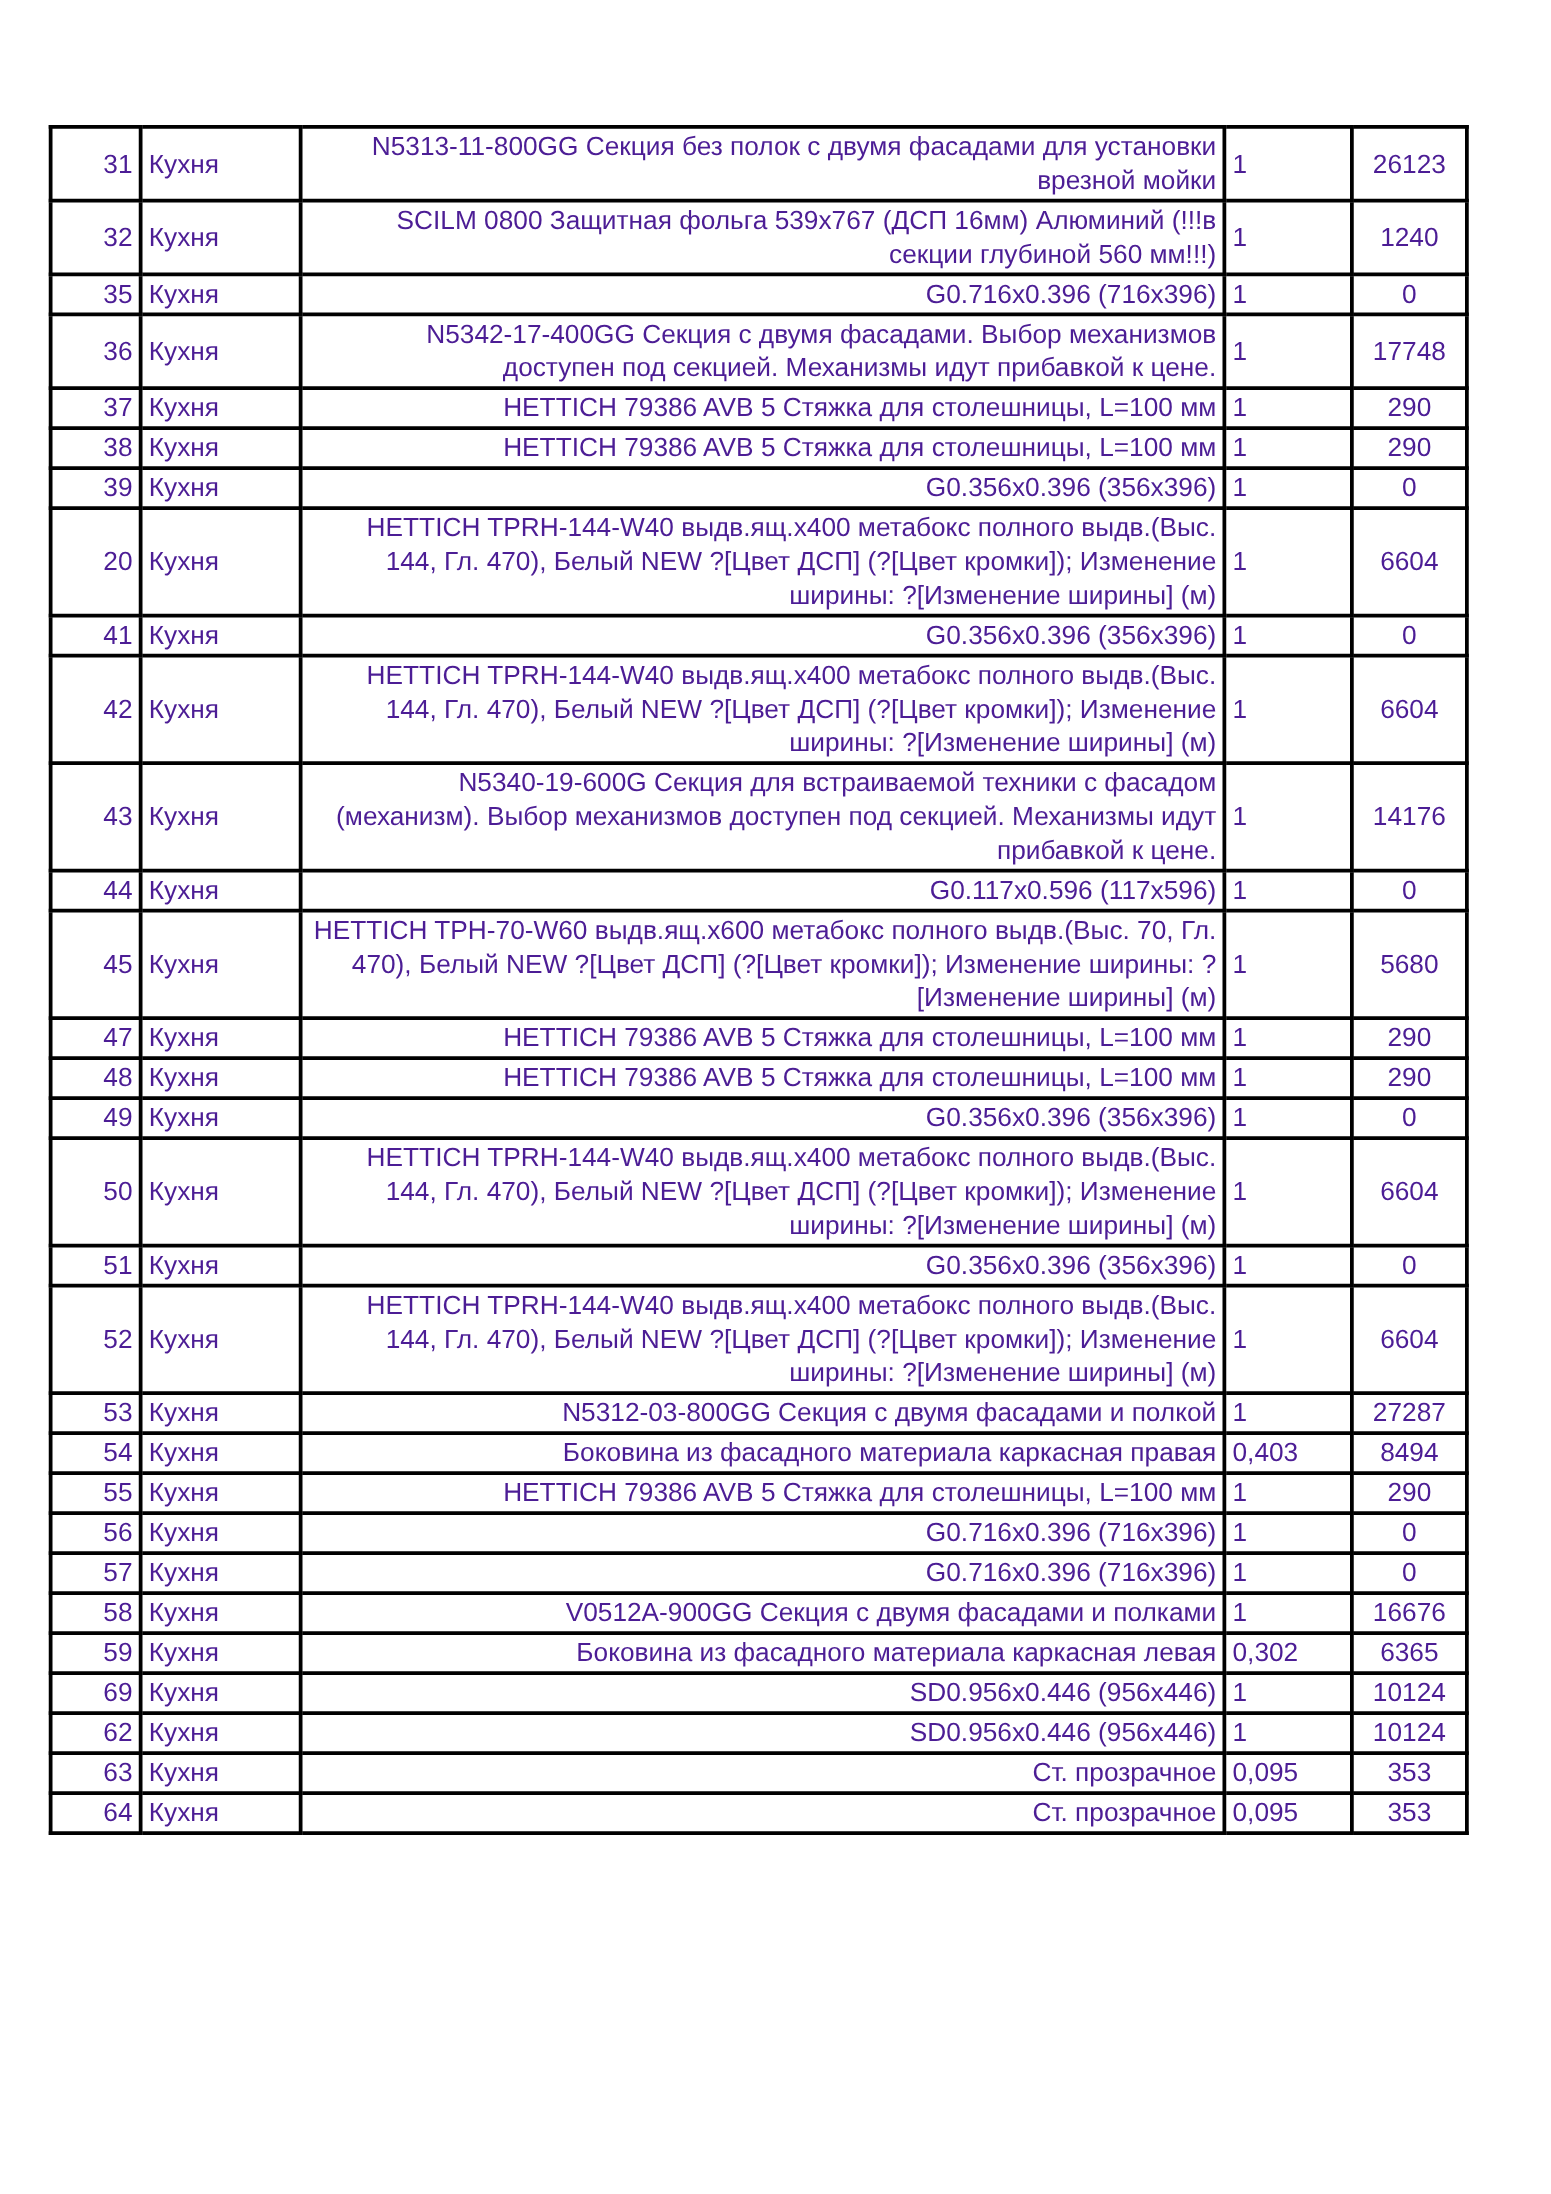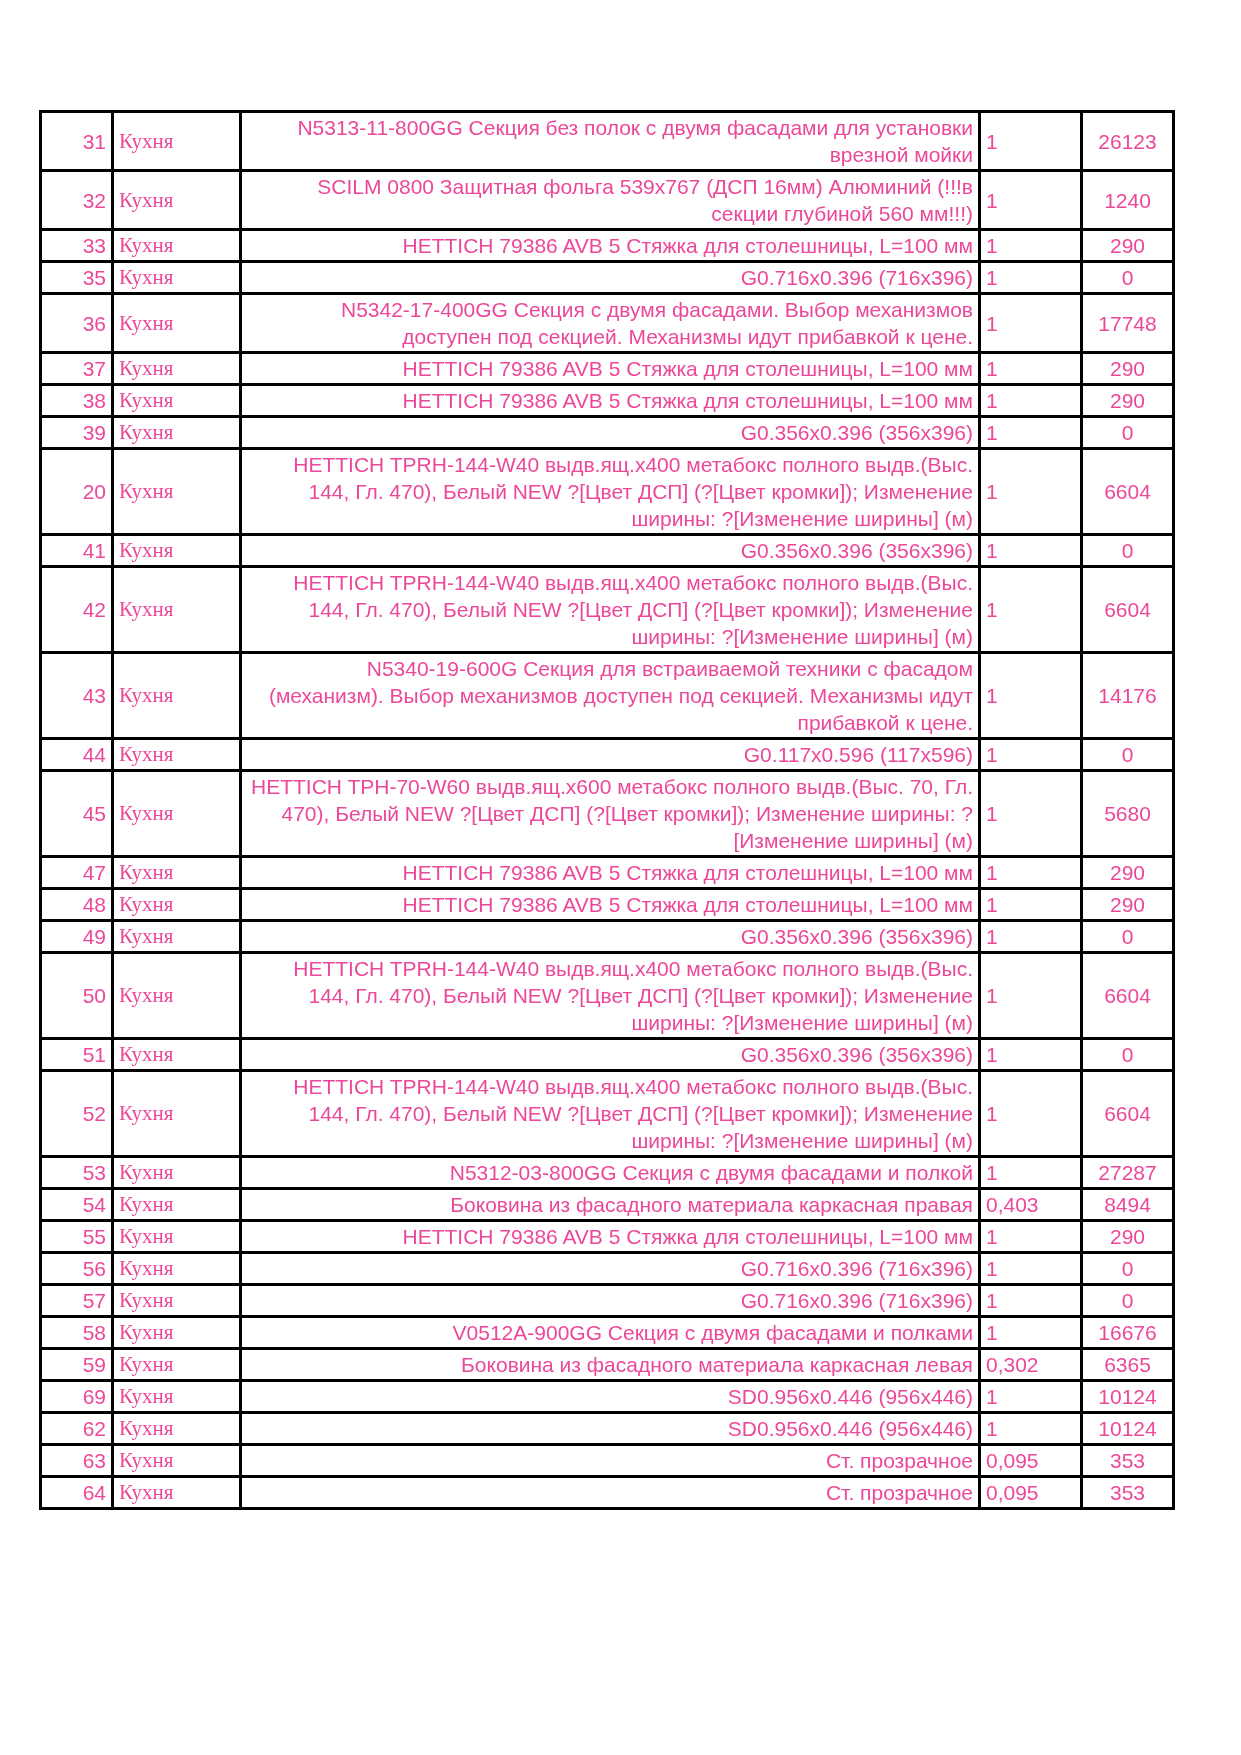--- a/index.html
+++ b/index.html
@@ -10,36 +10,36 @@
   body {
     position: relative;
     width: 1241px;
     height: 1755px;
     font-family: "Liberation Sans", "DejaVu Sans", sans-serif;
     color: #000000;
   }
   table.items-table {
     position: absolute;
     left: 39px;
-    top: 110px;
+    top: 100px;
     width: 1133px;
     border-collapse: collapse;
     table-layout: fixed;
     font-size: 21px;
-    color: #ec4899;
+    color: #4c1d95;
   }
   table.items-table td {
     border: 3px solid #000000;
     padding: 1px 5px;
     line-height: 27px;
     vertical-align: middle;
     word-wrap: break-word;
   }
   td.c-num   { text-align: right; }
-  td.c-cat   { text-align: left; font-family: Liberation Serif, serif;  }
+  td.c-cat   { text-align: left;  }
   td.c-desc  { text-align: right;  }
   td.c-qty   { text-align: left;  }
   td.c-price { text-align: center; }
 </style>
 </head>
 <body>
 
 <table class="items-table">
   <colgroup>
     <col style="width:72px">
@@ -57,27 +57,20 @@
     <td class="c-price">26123</td>
   </tr>
       <tr>
     <td class="c-num">32</td>
     <td class="c-cat">Кухня</td>
     <td class="c-desc">SCILM 0800 Защитная фольга 539х767 (ДСП 16мм) Алюминий (!!!в секции глубиной 560 мм!!!)</td>
     <td class="c-qty">1</td>
     <td class="c-price">1240</td>
   </tr>
       <tr>
-    <td class="c-num">33</td>
-    <td class="c-cat">Кухня</td>
-    <td class="c-desc">HETTICH 79386 AVB 5 Стяжка для столешницы, L=100 мм</td>
-    <td class="c-qty">1</td>
-    <td class="c-price">290</td>
-  </tr>
-      <tr>
     <td class="c-num">35</td>
     <td class="c-cat">Кухня</td>
     <td class="c-desc">G0.716x0.396 (716x396)</td>
     <td class="c-qty">1</td>
     <td class="c-price">0</td>
   </tr>
       <tr>
     <td class="c-num">36</td>
     <td class="c-cat">Кухня</td>
     <td class="c-desc">N5342-17-400GG Секция с двумя фасадами. Выбор механизмов доступен под секцией. Механизмы идут прибавкой к цене.</td>

